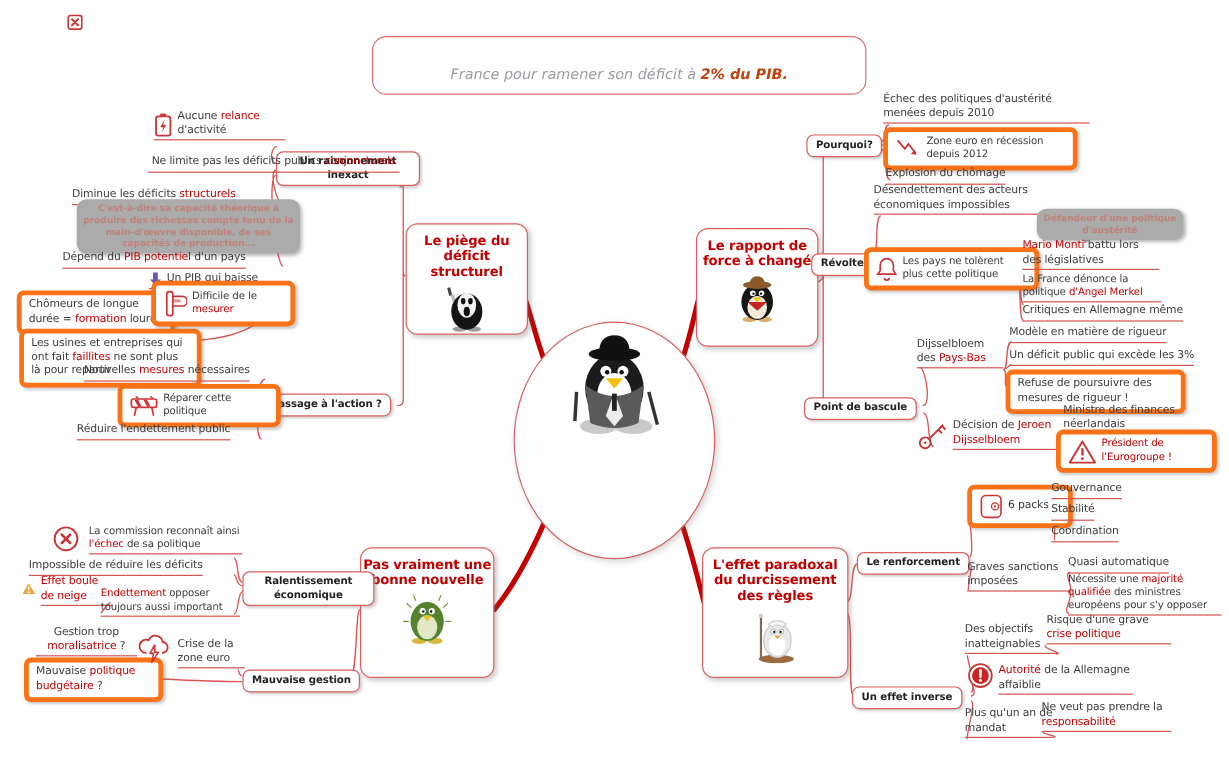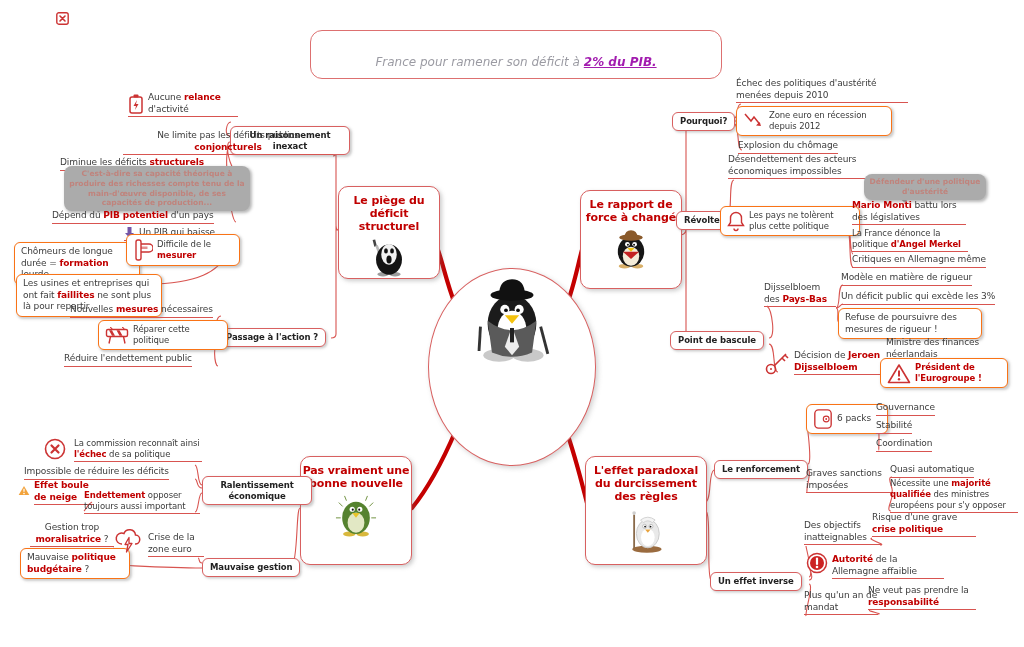--- a/index.html
+++ b/index.html
@@ -5,41 +5,41 @@
   html,body{margin:0;padding:0;background:#fff;}
   .stage{position:relative;width:1024px;height:647px;background:#fff;overflow:hidden;
          font-family:"DejaVu Sans","Liberation Sans",sans-serif;}
   svg.wires{position:absolute;left:0;top:0;}
   .leaf{position:absolute;font-size:9px;color:#3c3c3c;line-height:1.3;letter-spacing:-0.1px;}
   .ul{border-bottom:1px solid #d85450;padding-bottom:1px;}
   .nw{white-space:nowrap;}
   .ar{text-align:center;}
   .fs85{font-size:8.5px;}
   .row{display:flex;align-items:center;gap:4px;}
-  .box{position:absolute;border:1px solid #f97316;border-radius:6px;background:#fff;
+  .box{position:absolute;border:4px solid #f97316;border-radius:6px;background:#fff;
        padding:3px 6px;font-size:9px;color:#3c3c3c;line-height:1.3;letter-spacing:-0.1px;
        box-shadow:1.5px 1.5px 2.5px rgba(110,110,110,.35);}
   .subnode{position:absolute;border:1px solid #d86060;border-radius:6px;background:#fff;
        padding:3px 7px;font-size:8.5px;font-weight:bold;color:#222;text-align:center;line-height:1.25;
        letter-spacing:-0.1px;box-shadow:1.5px 1.5px 2.5px rgba(110,110,110,.35);}
   .nw2{white-space:nowrap;}
   .mainnode{position:absolute;border:1.2px solid #d86060;border-radius:10px;background:#fff;
        text-align:center;padding-top:7px;box-shadow:2px 2px 4px rgba(110,110,110,.35);}
   .mainnode .t{font-size:11px;font-weight:bold;color:#c00000;line-height:1.2;letter-spacing:-0.1px;}
   .centernode{position:absolute;border:1.4px solid #d86060;border-radius:50%;background:#fff;
        text-align:center;box-shadow:2px 2px 5px rgba(110,110,110,.3);}
   .centernode .t{font-size:12.5px;font-weight:bold;color:#c00000;line-height:1.25;margin-top:26px;}
   .note{position:absolute;background:#ababab;border-radius:8px;color:#c0837c;font-size:7.5px;
        font-weight:bold;text-align:center;padding:3px 5px;line-height:1.3;
        box-shadow:1.5px 1.5px 3px rgba(100,100,100,.45);}
   .tail{position:absolute;width:9px;height:9px;background:#ababab;transform:rotate(45deg);}
-  .kw{color:#c00000;font-weight:bold;}
+  .kw{color:#c00000;font-weight:normal;}
   .banner{position:absolute;border:1.6px solid #dd7070;border-radius:12px;background:#fff;
        text-align:center;font-style:italic;font-size:12px;color:#9b9ba3;padding:6px 10px;line-height:1.45;}
-  .banner b{color:#a21caf;text-decoration:underline;}
+  .banner b{color:#c2410c;}
   .icon{flex:0 0 auto;display:inline-flex;}
   .absicon{position:absolute;}
   .peng{display:block;margin:3px auto 0;}
 </style>
 </head>
 <body>
 
 <div class="stage">
 
   <svg class="wires" width="1024" height="647">

